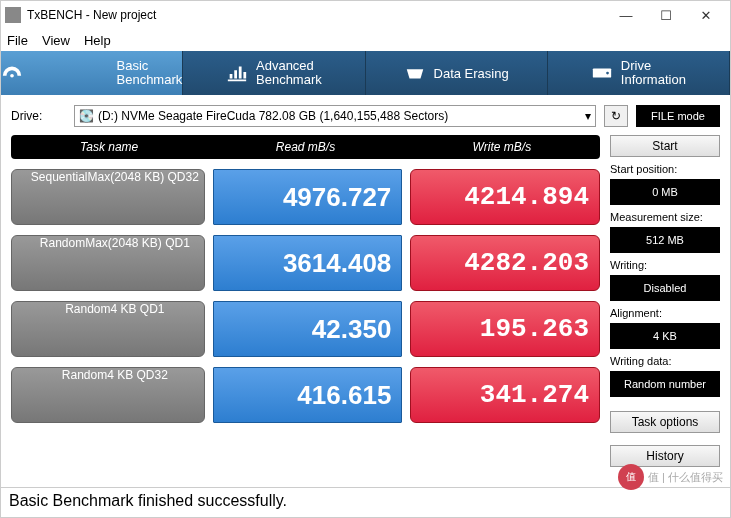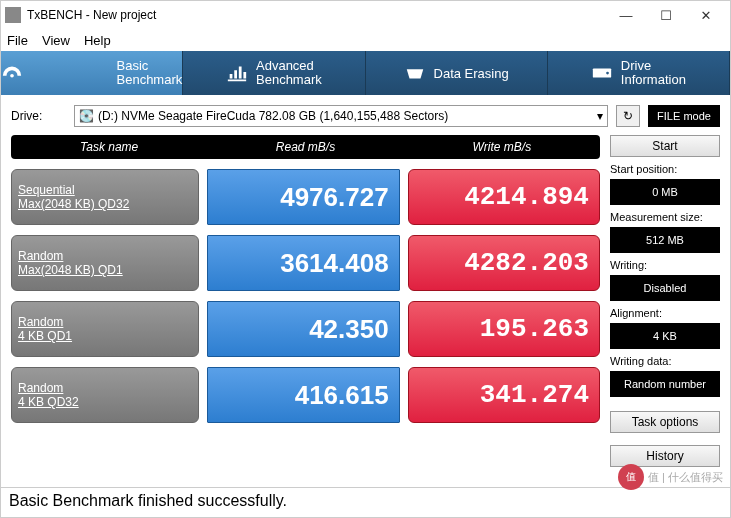--- a/index.html
+++ b/index.html
@@ -11,27 +11,27 @@
 .win-controls div { width: 40px; height: 24px; display: flex; align-items: center; justify-content: center; font-size: 13px; color: #333; }
 .menubar { height: 22px; display: flex; align-items: center; padding: 0 6px; font-size: 13px; gap: 14px; }
 .tabbar { height: 44px; background: linear-gradient(#2b5d8a,#214a6e); display: flex; }
 .tab { flex: 1; display: flex; align-items: center; justify-content: center; gap: 8px; color: #fff; font-size: 13px; border-right: 1px solid #1a3a55; cursor: pointer; }
 .tab.active { background: linear-gradient(#5a9fd4,#3d7fb5); justify-content: space-between; }
 .tab .ticon { width: 22px; height: 18px; }
 .drive-row { display: flex; align-items: center; padding: 10px 10px 8px 10px; gap: 8px; }
 .drive-label { font-size: 12px; width: 55px; }
 .drive-select { flex: 1; height: 22px; border: 1px solid #999; font-size: 12px; padding: 0 4px; display: flex; align-items: center; justify-content: space-between; background: #fff; }
 .refresh-btn { width: 24px; height: 22px; border: 1px solid #999; background: #f0f0f0; display: flex; align-items: center; justify-content: center; font-size: 12px; }
-.file-mode { width: 72px; height: 22px; background: #000; color: #fff; font-size: 11px; display: flex; align-items: center; justify-content: center; }
+.file-mode { width: 84px; height: 22px; background: #000; color: #fff; font-size: 11px; display: flex; align-items: center; justify-content: center; }
 .main { display: flex; padding: 0 10px 6px 10px; gap: 10px; }
 .left { flex: 1; }
 .headrow { display: flex; height: 24px; background: #000; color: #fff; font-size: 12px; font-style: italic; border-radius: 4px; margin-bottom: 10px; }
 .headrow > div { flex: 1; display: flex; align-items: center; justify-content: center; }
 .bench-row { display: flex; gap: 8px; margin-bottom: 10px; height: 56px; }
-.taskname { flex: 1; background: linear-gradient(#999,#777); border-radius: 6px; color: #fff; font-size: 12px; display: flex; flex-direction: column; justify-content: center; padding-left: 6px; border: 1px solid #666; text-decoration: underline; }
+.taskname { flex: 1; background: linear-gradient(#999,#777); border-radius: 6px; color: #fff; font-size: 12px; display: flex; flex-direction: row; justify-content: center; padding-left: 14px; border: 1px solid #666; }
 .readval { flex: 1; background: linear-gradient(#5aa0e8,#2d7ed0); border-radius: 1px; color: #fff; font-size: 26px; font-weight: bold; display: flex; align-items: center; justify-content: flex-end; padding-right: 10px; font-family: Liberation Sans, sans-serif; border: 1px solid #1a5a9a; }
 .writeval { flex: 1; background: linear-gradient(#f05a6a,#e02040); border-radius: 6px; color: #fff; font-size: 26px; font-weight: bold; display: flex; align-items: center; justify-content: flex-end; padding-right: 10px; font-family: "Courier New", monospace; border: 1px solid #a01020; }
 .right { width: 110px; display: flex; flex-direction: column; gap: 4px; }
 .btn { height: 22px; border: 1px solid #999; background: linear-gradient(#f8f8f8,#e0e0e0); font-size: 12px; display: flex; align-items: center; justify-content: center; cursor: pointer; }
 .lbl { font-size: 11px; margin-top: 2px; }
 .val { height: 26px; background: #000; color: #fff; font-size: 11px; display: flex; align-items: center; justify-content: center; }
 .status { position: absolute; left: 1px; bottom: 1px; right: 1px; height: 30px; font-size: 16px; padding: 4px 8px; border-top: 1px solid #ccc; }
 .watermark { position: absolute; right: 8px; bottom: 28px; font-size: 11px; color: #aaa; display: flex; align-items: center; gap: 4px; }
 .watermark .logo { width: 26px; height: 26px; border-radius: 50%; background: #d04050; display:flex; align-items:center; justify-content:center; color:#fff; font-size:10px;}
 </style>

